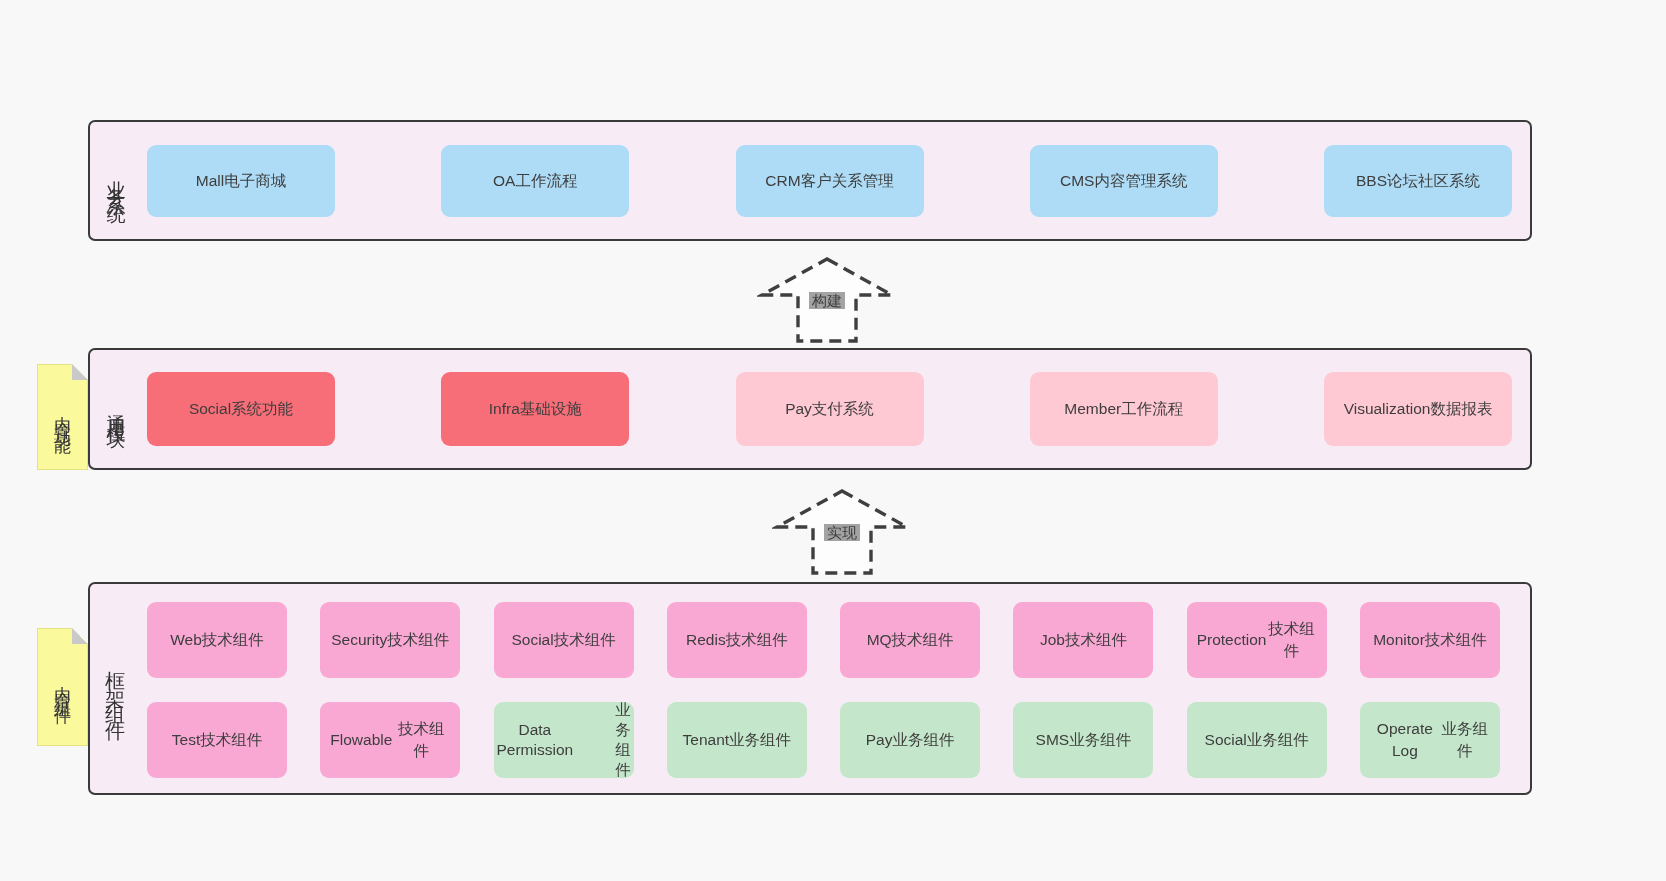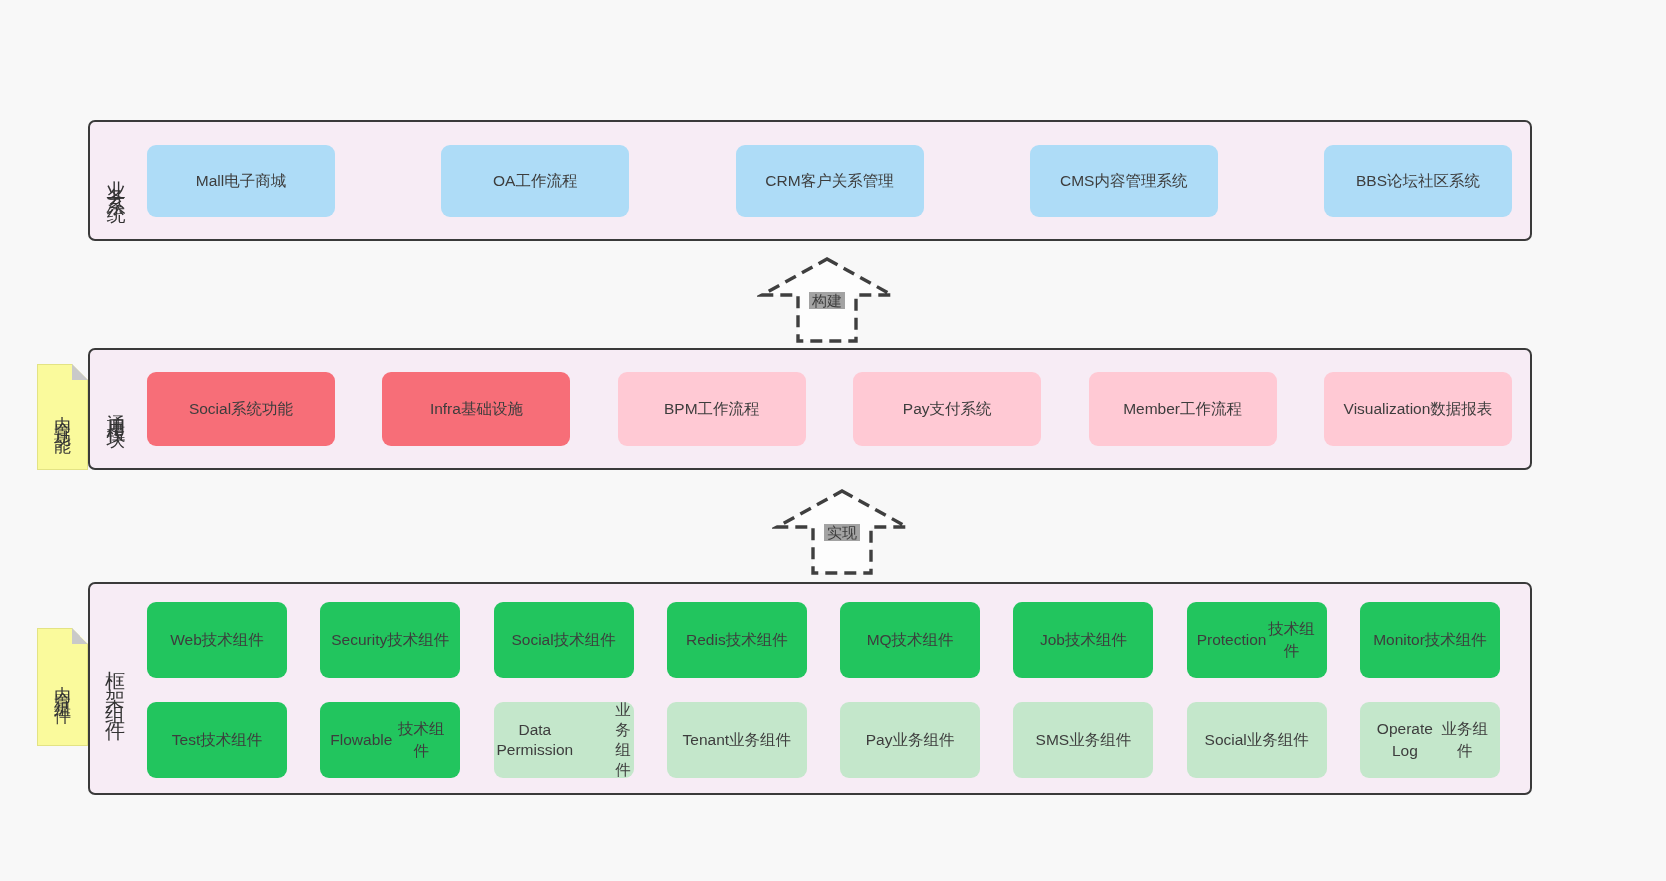--- a/index.html
+++ b/index.html
@@ -24,21 +24,21 @@
 
   
   .box{border-radius:9px;display:flex;flex-direction:row;align-items:center;justify-content:center;
        text-align:center;color:#3d3d3d;font-size:15.5px;line-height:1.5;box-sizing:border-box;padding:4px 10px;}
   .w188{width:188px;height:72px;}
   .p2 .w188{height:74px;}
   .w140{width:140px;height:76px;line-height:1.45;}
   .blue{background:#aedcf7;}
   .red{background:#f76e78;}
   .pink{background:#ffc9d4;}
-  .green{background:#22c55e;}
+  .green{background:#f9a8d4;}
   .lightgreen{background:#c4e7cb;}
   .box .t{display:block;}
   .box .s{display:block;}
   .tight{line-height:1.3;gap:42px;}
 
   
   .sticky{position:absolute;width:51px;background:#fafa9c;z-index:1;
           clip-path:polygon(0 0,calc(100% - 16px) 0,100% 16px,100% 100%,0 100%);
           display:flex;align-items:center;justify-content:center;
           box-shadow:inset 0 0 0 1px rgba(160,160,60,.25);}
@@ -106,24 +106,20 @@
     <div class="boxes">
       <div class="box w188 red">
           <span class="t">Social</span>
           <span class="s">系统功能</span>
         </div>
       <div class="box w188 red">
           <span class="t">Infra</span>
           <span class="s">基础设施</span>
         </div>
       <div class="box w188 pink">
-          <span class="t">BPM</span>
-          <span class="s">工作流程</span>
-        </div>
-      <div class="box w188 pink">
           <span class="t">Pay</span>
           <span class="s">支付系统</span>
         </div>
       <div class="box w188 pink">
           <span class="t">Member</span>
           <span class="s">工作流程</span>
         </div>
       <div class="box w188 pink">
           <span class="t">Visualization</span>
           <span class="s">数据报表</span>

